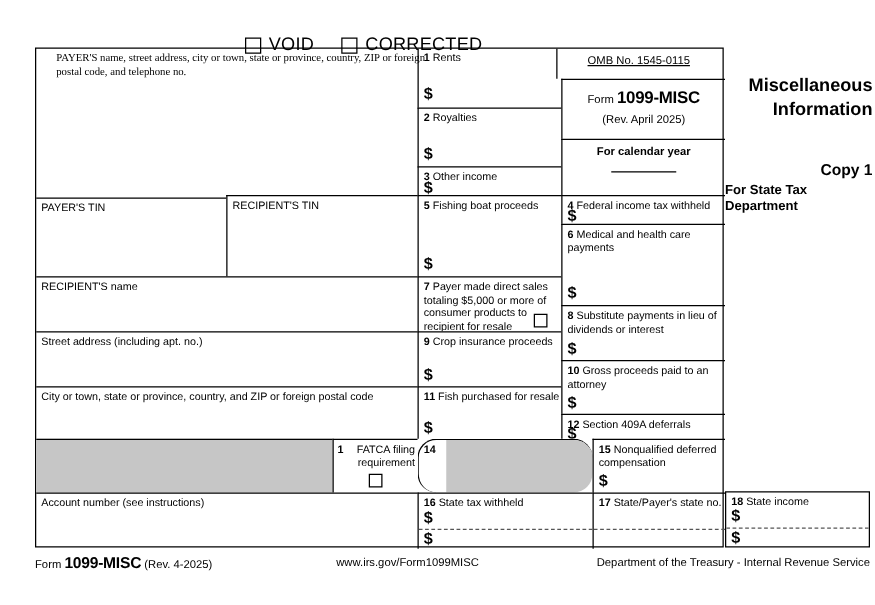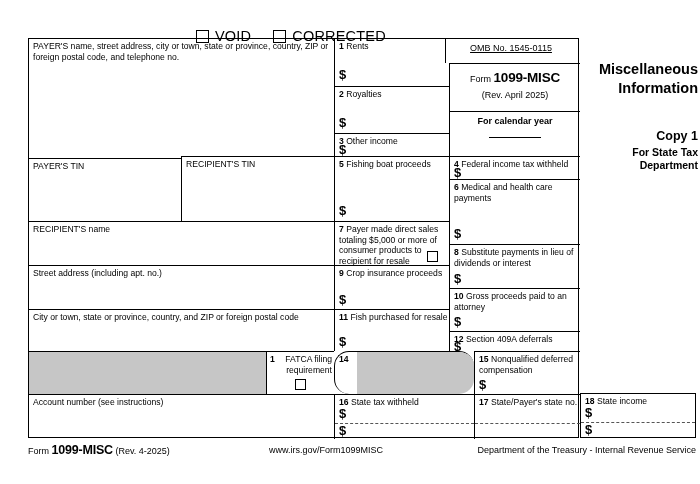--- a/index.html
+++ b/index.html
@@ -120,21 +120,20 @@
     text-align: right;
     font-size: 12.5px;
     font-weight: bold;
     line-height: 15px;
   }
   .copysub {
     position: absolute;
     left: 0;
     top: 108px;
     width: 118px;
-    text-align: right;
     font-size: 10.5px;
     font-weight: bold;
     line-height: 13px;
   }
 
   
   .ombtxt { font-size: 9px; text-align: center; padding-top: 4px; }
   .formline {
     text-align: center;
     padding-top: 6px;
@@ -201,21 +200,21 @@
       <span class="chklabel">VOID</span>
     </div>
     <div class="chkgroup">
       <span class="chkbox"></span>
       <span class="chklabel">CORRECTED</span>
     </div>
   </div>
 
   <div class="mainbox">
 
-    <div class="cell" style="left:0;top:0;width:305px;height:117px;">
+    <div class="cell" style="left:12px;top:0;width:305px;height:117px;font-family:Liberation Serif, serif;">
       <div class="lbl wrap" style="width:296px;">PAYER'S name, street address, city or town, state or province, country, ZIP or foreign postal code, and telephone no.</div>
     </div>
 
     <div class="cell bt" style="left:0;top:119px;width:152px;height:65px;">
       <div class="lbl">PAYER'S TIN</div>
     </div>
     <div class="cell bt bl" style="left:152px;top:117px;width:153px;height:65px;">
       <div class="lbl">RECIPIENT'S TIN</div>
     </div>
 

